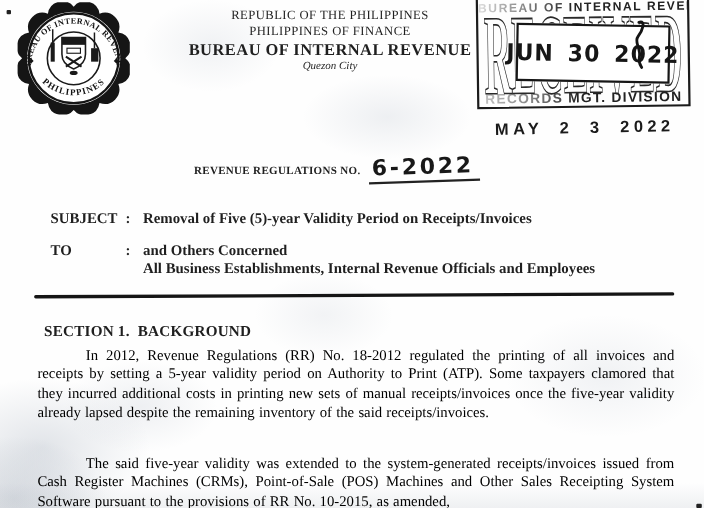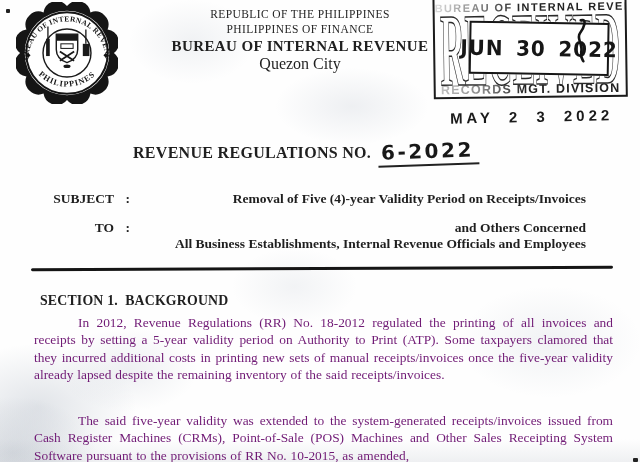--- a/index.html
+++ b/index.html
@@ -18,21 +18,21 @@
       radial-gradient(130px 80px at 86% 74%, rgba(118,133,155,0.10), transparent 70%),
       radial-gradient(90px 55px at 46% 62%, rgba(118,133,155,0.09), transparent 70%),
       linear-gradient(0deg, rgba(125,138,155,0.12), transparent 5%);
   }
   .speck{position:absolute;background:#222;border-radius:1px;z-index:3;}
 
   
   .hdr{position:absolute;left:110px;top:8px;width:380px;text-align:center;z-index:2;}
   .hdr-l1,.hdr-l2{font-size:11.5px;letter-spacing:0.4px;margin-bottom:3px;}
   .hdr-l3{font-size:15px;font-weight:bold;letter-spacing:0.4px;margin-top:1px;}
-  .hdr-l4{font-size:16px;margin-top:0px;}
+  .hdr-l4{font-size:10px;margin-top:0px;font-style:italic;}
 
   
   .seal{position:absolute;left:16px;top:2px;width:102px;height:102px;z-index:2;}
 
   
   .stamp{
     position:absolute;left:433px;top:-24px;width:194px;height:122px;
     border:2.5px solid #1b1b1b;box-sizing:border-box;z-index:2;
     transform:rotate(-0.8deg);
     font-family:"Liberation Sans",sans-serif;color:#222;
@@ -61,43 +61,43 @@
     mask-image:linear-gradient(90deg, rgba(0,0,0,0.25) 0%, rgba(0,0,0,0.55) 25%, #000 48%);
   }
   .may-date{
     position:absolute;left:450px;top:108px;z-index:2;
     font-family:"Liberation Sans",sans-serif;font-weight:bold;font-size:15px;
     letter-spacing:4px;word-spacing:7px;color:#1a1a1a;transform:rotate(-1.2deg);white-space:nowrap;
   }
 
   
   .title{position:absolute;left:0;top:139px;width:612px;text-align:center;z-index:2;white-space:nowrap;}
-  .title-printed{font-weight:bold;font-size:16px;letter-spacing:0.3px;vertical-align:baseline;}
+  .title-printed{font-weight:bold;font-size:10px;letter-spacing:0.3px;vertical-align:baseline;}
   .title-hand{
     display:inline-block;font-family:"DejaVu Sans",sans-serif;font-weight:bold;font-size:20px;
     letter-spacing:2.5px;transform:rotate(-2deg);margin-left:7px;
     border-bottom:2.5px solid #222;padding:0 5px 1px 3px;color:#181818;
   }
 
   
   .fields{
     position:absolute;left:46px;top:191px;width:540px;z-index:2;
     display:grid;grid-template-columns:68px 16px 1fr;row-gap:13px;
     font-weight:bold;font-size:13.5px;line-height:16px;
   }
-  .fields .cell{white-space:normal;text-align:right;}
+  .fields .cell{white-space:normal;}
 
   
   .rule{position:absolute;left:31px;top:267px;width:582px;height:3.2px;background:#151515;border-radius:2px;transform:rotate(-0.25deg);z-index:2;}
   .sec-head{position:absolute;left:40px;top:282px;font-weight:bold;font-size:13.8px;letter-spacing:0.2px;white-space:pre-wrap;z-index:2;margin-top:11px;}
 
   .para{
     position:absolute;left:34px;width:579px;z-index:2;
     font-size:13.4px;line-height:17.3px;text-align:justify;text-indent:44px;
-    word-spacing:0.5px;color:#701a75;
+    word-spacing:0.5px;color:#000000;
   }
   .para1{top:314px;}
   .para2{top:412px;}
 </style>
 </head>
 <body>
 
 <div class="page">
 
   <div class="artifacts"></div>
@@ -157,21 +157,21 @@
 
   <div class="may-date">MAY 2 3 2022</div>
 
   <div class="title">
     <span class="title-printed">REVENUE REGULATIONS NO.</span><span class="title-hand">6-2022</span>
   </div>
 
   <div class="fields">
     <div class="cell">SUBJECT</div>
     <div class="cell">:</div>
-    <div class="cell">Removal of Five (4)-year Validity Period on Receipts/Invoices</div>
+    <div class="cell">Removal of Five (5)-year Validity Period on Receipts/Invoices</div>
     <div class="cell">TO</div>
     <div class="cell">:</div>
     <div class="cell">
       <div>and Others Concerned</div>
       <div>All Business Establishments, Internal Revenue Officials and Employees</div>
     </div>
   </div>
 
   <div class="rule"></div>
 

